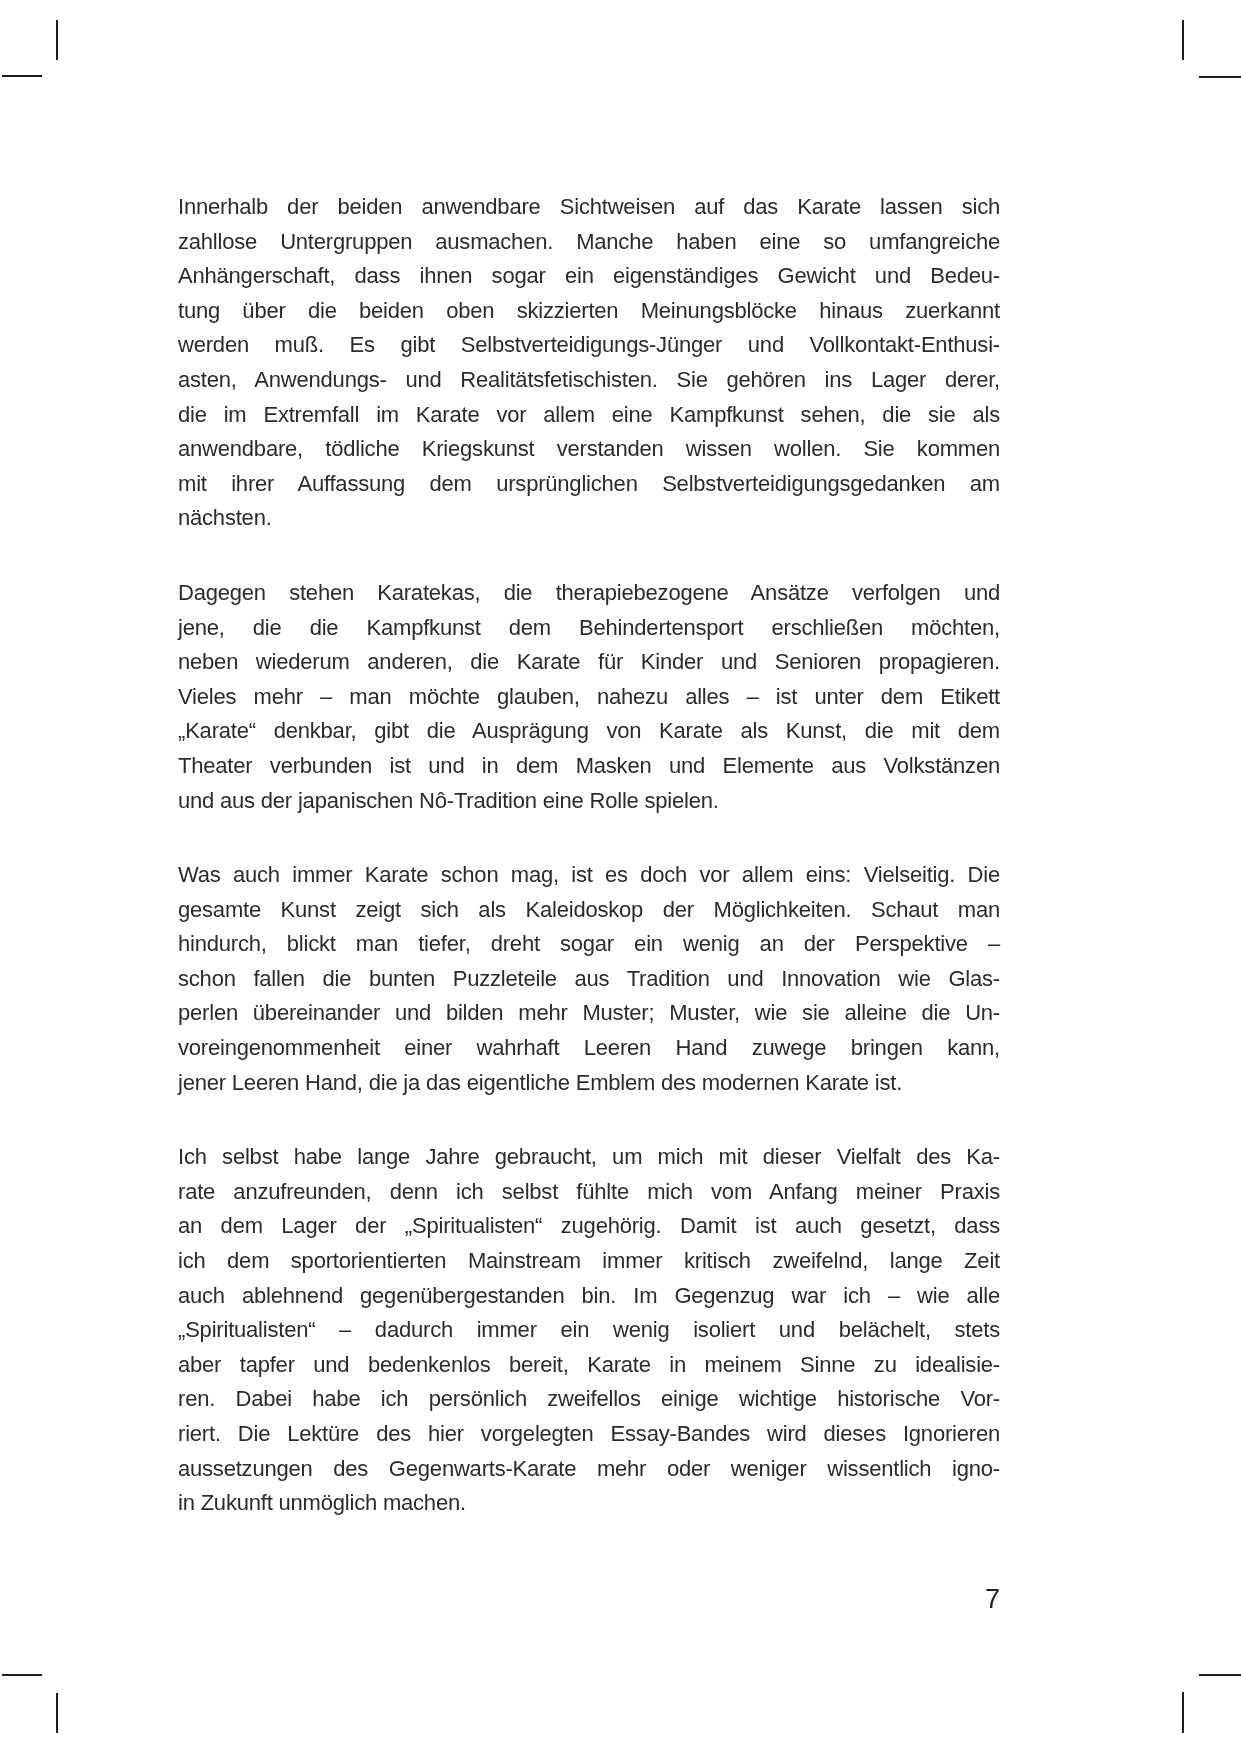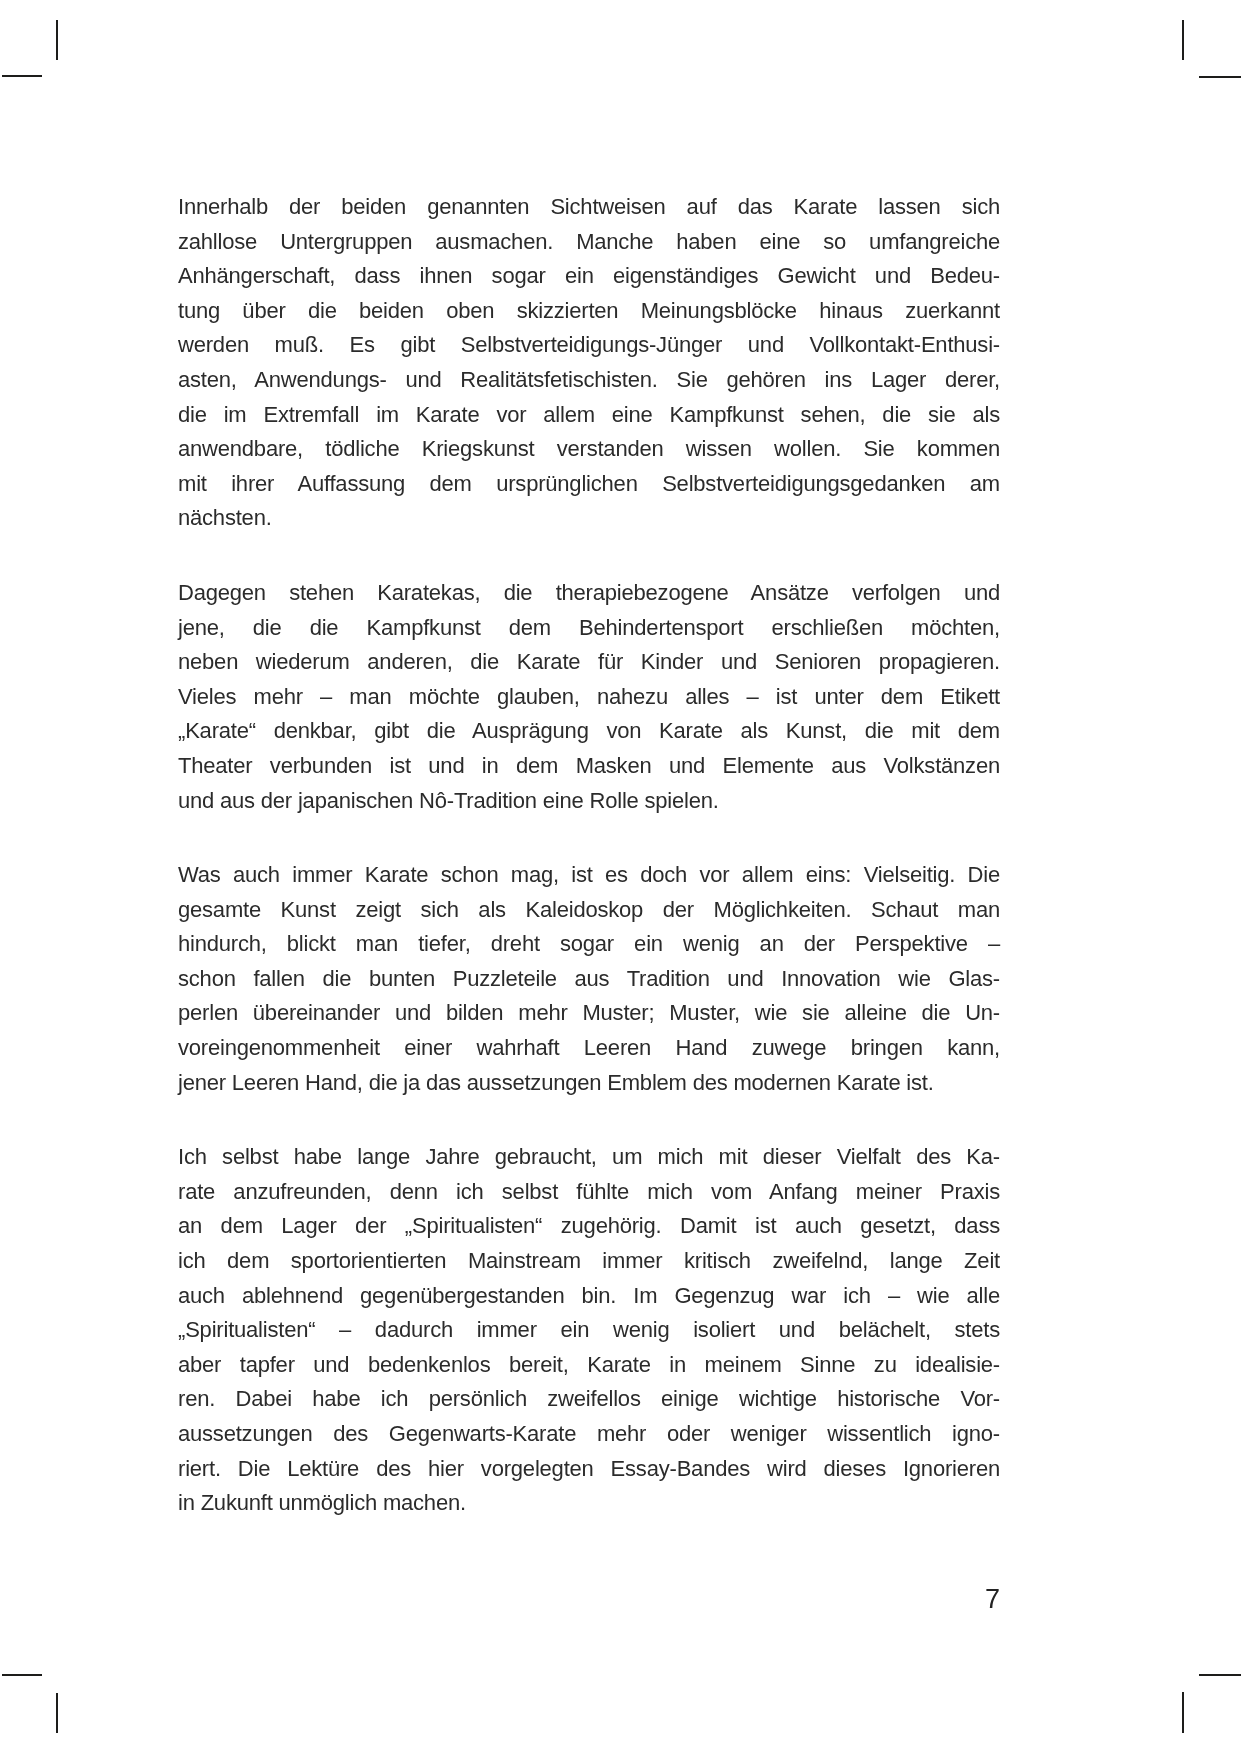--- a/index.html
+++ b/index.html
@@ -62,21 +62,21 @@
   <div class="crop-mark cm-tl-h"></div>
   <div class="crop-mark cm-tr-v"></div>
   <div class="crop-mark cm-tr-h"></div>
   <div class="crop-mark cm-bl-h"></div>
   <div class="crop-mark cm-bl-v"></div>
   <div class="crop-mark cm-br-h"></div>
   <div class="crop-mark cm-br-v"></div>
 
   <div class="text-block">
       <div class="paragraph">
-        <div class="line">Innerhalb der beiden genannten Sichtweisen auf das Karate lassen sich</div>
+        <div class="line">Innerhalb der beiden anwendbare Sichtweisen auf das Karate lassen sich</div>
         <div class="line">zahllose Untergruppen ausmachen. Manche haben eine so umfangreiche</div>
         <div class="line">Anhängerschaft, dass ihnen sogar ein eigenständiges Gewicht und Bedeu-</div>
         <div class="line">tung über die beiden oben skizzierten Meinungsblöcke hinaus zuerkannt</div>
         <div class="line">werden muß. Es gibt Selbstverteidigungs-Jünger und Vollkontakt-Enthusi-</div>
         <div class="line">asten, Anwendungs- und Realitätsfetischisten. Sie gehören ins Lager derer,</div>
         <div class="line">die im Extremfall im Karate vor allem eine Kampfkunst sehen, die sie als</div>
         <div class="line">anwendbare, tödliche Kriegskunst verstanden wissen wollen. Sie kommen</div>
         <div class="line">mit ihrer Auffassung dem ursprünglichen Selbstverteidigungsgedanken am</div>
         <div class="line last">nächsten.</div>
       </div>
@@ -89,32 +89,32 @@
         <div class="line">Theater verbunden ist und in dem Masken und Elemente aus Volkstänzen</div>
         <div class="line last">und aus der japanischen Nô-Tradition eine Rolle spielen.</div>
       </div>
       <div class="paragraph">
         <div class="line">Was auch immer Karate schon mag, ist es doch vor allem eins: Vielseitig. Die</div>
         <div class="line">gesamte Kunst zeigt sich als Kaleidoskop der Möglichkeiten. Schaut man</div>
         <div class="line">hindurch, blickt man tiefer, dreht sogar ein wenig an der Perspektive –</div>
         <div class="line">schon fallen die bunten Puzzleteile aus Tradition und Innovation wie Glas-</div>
         <div class="line">perlen übereinander und bilden mehr Muster; Muster, wie sie alleine die Un-</div>
         <div class="line">voreingenommenheit einer wahrhaft Leeren Hand zuwege bringen kann,</div>
-        <div class="line last">jener Leeren Hand, die ja das aussetzungen Emblem des modernen Karate ist.</div>
+        <div class="line last">jener Leeren Hand, die ja das eigentliche Emblem des modernen Karate ist.</div>
       </div>
       <div class="paragraph">
         <div class="line">Ich selbst habe lange Jahre gebraucht, um mich mit dieser Vielfalt des Ka-</div>
         <div class="line">rate anzufreunden, denn ich selbst fühlte mich vom Anfang meiner Praxis</div>
         <div class="line">an dem Lager der „Spiritualisten“ zugehörig. Damit ist auch gesetzt, dass</div>
         <div class="line">ich dem sportorientierten Mainstream immer kritisch zweifelnd, lange Zeit</div>
         <div class="line">auch ablehnend gegenübergestanden bin. Im Gegenzug war ich – wie alle</div>
         <div class="line">„Spiritualisten“ – dadurch immer ein wenig isoliert und belächelt, stets</div>
         <div class="line">aber tapfer und bedenkenlos bereit, Karate in meinem Sinne zu idealisie-</div>
         <div class="line">ren. Dabei habe ich persönlich zweifellos einige wichtige historische Vor-</div>
+        <div class="line">riert. Die Lektüre des hier vorgelegten Essay-Bandes wird dieses Ignorieren</div>
         <div class="line">aussetzungen des Gegenwarts-Karate mehr oder weniger wissentlich igno-</div>
-        <div class="line">riert. Die Lektüre des hier vorgelegten Essay-Bandes wird dieses Ignorieren</div>
         <div class="line last">in Zukunft unmöglich machen.</div>
       </div>
     </div>
 
   <div class="page-number">7</div>
 
 </div>
 
 </body></html>

